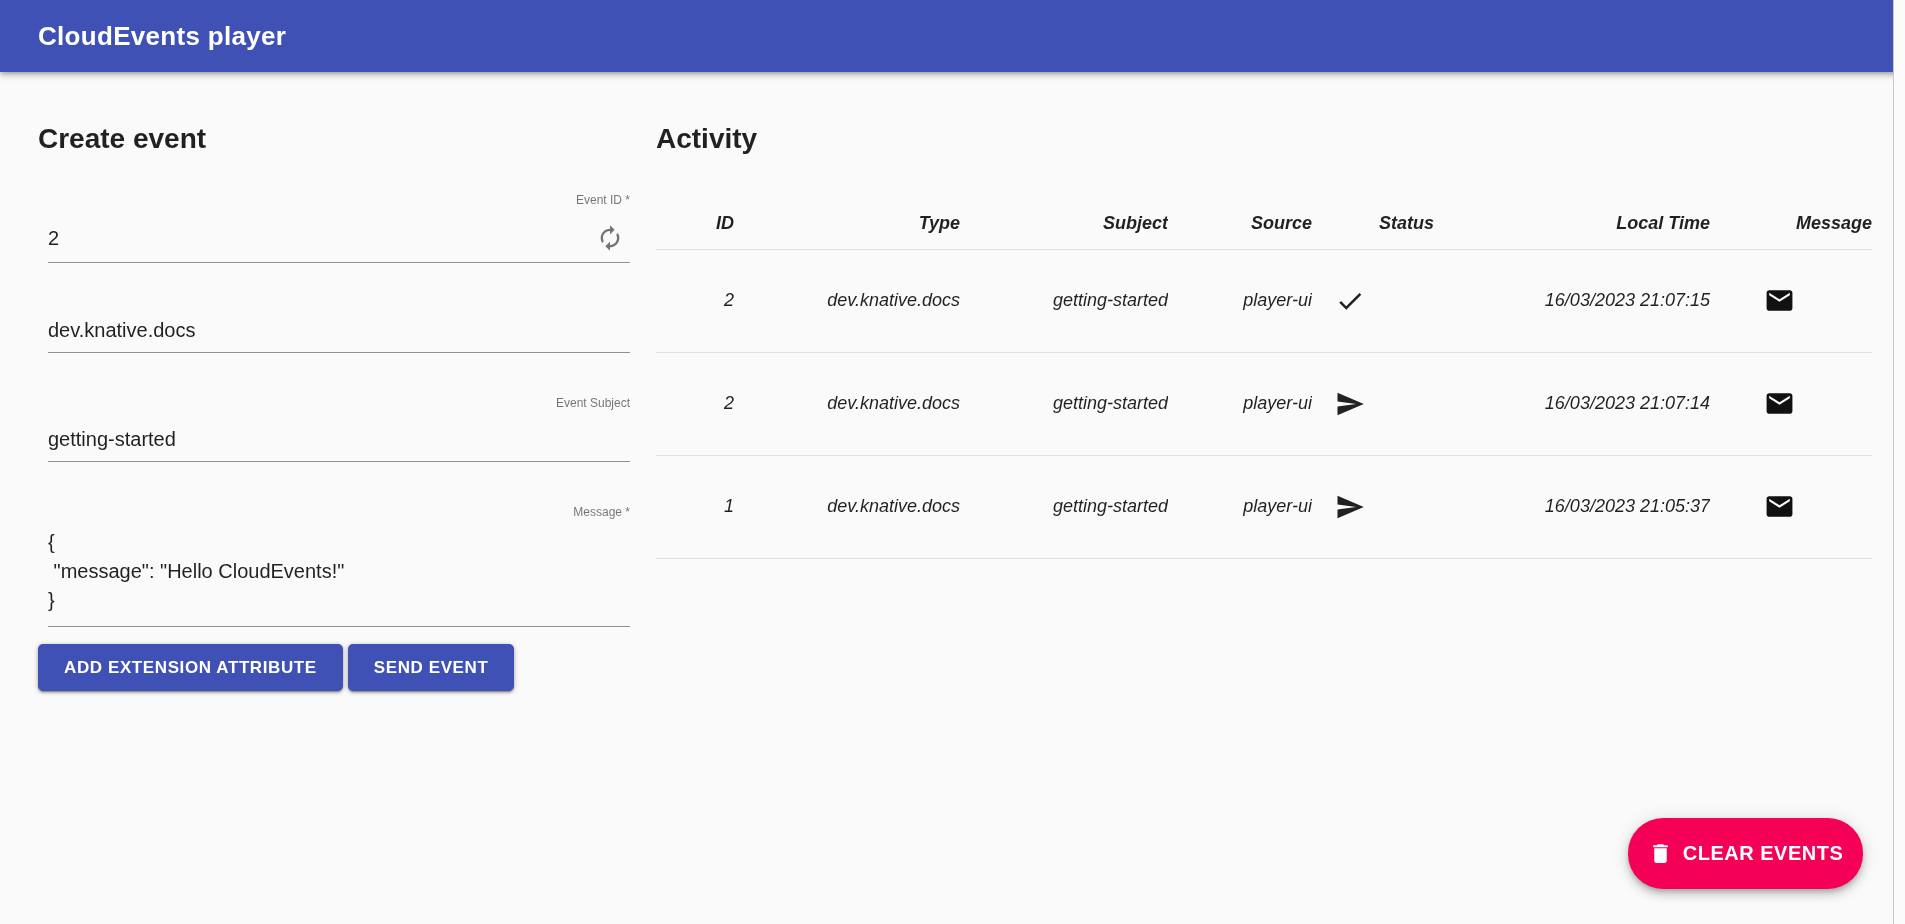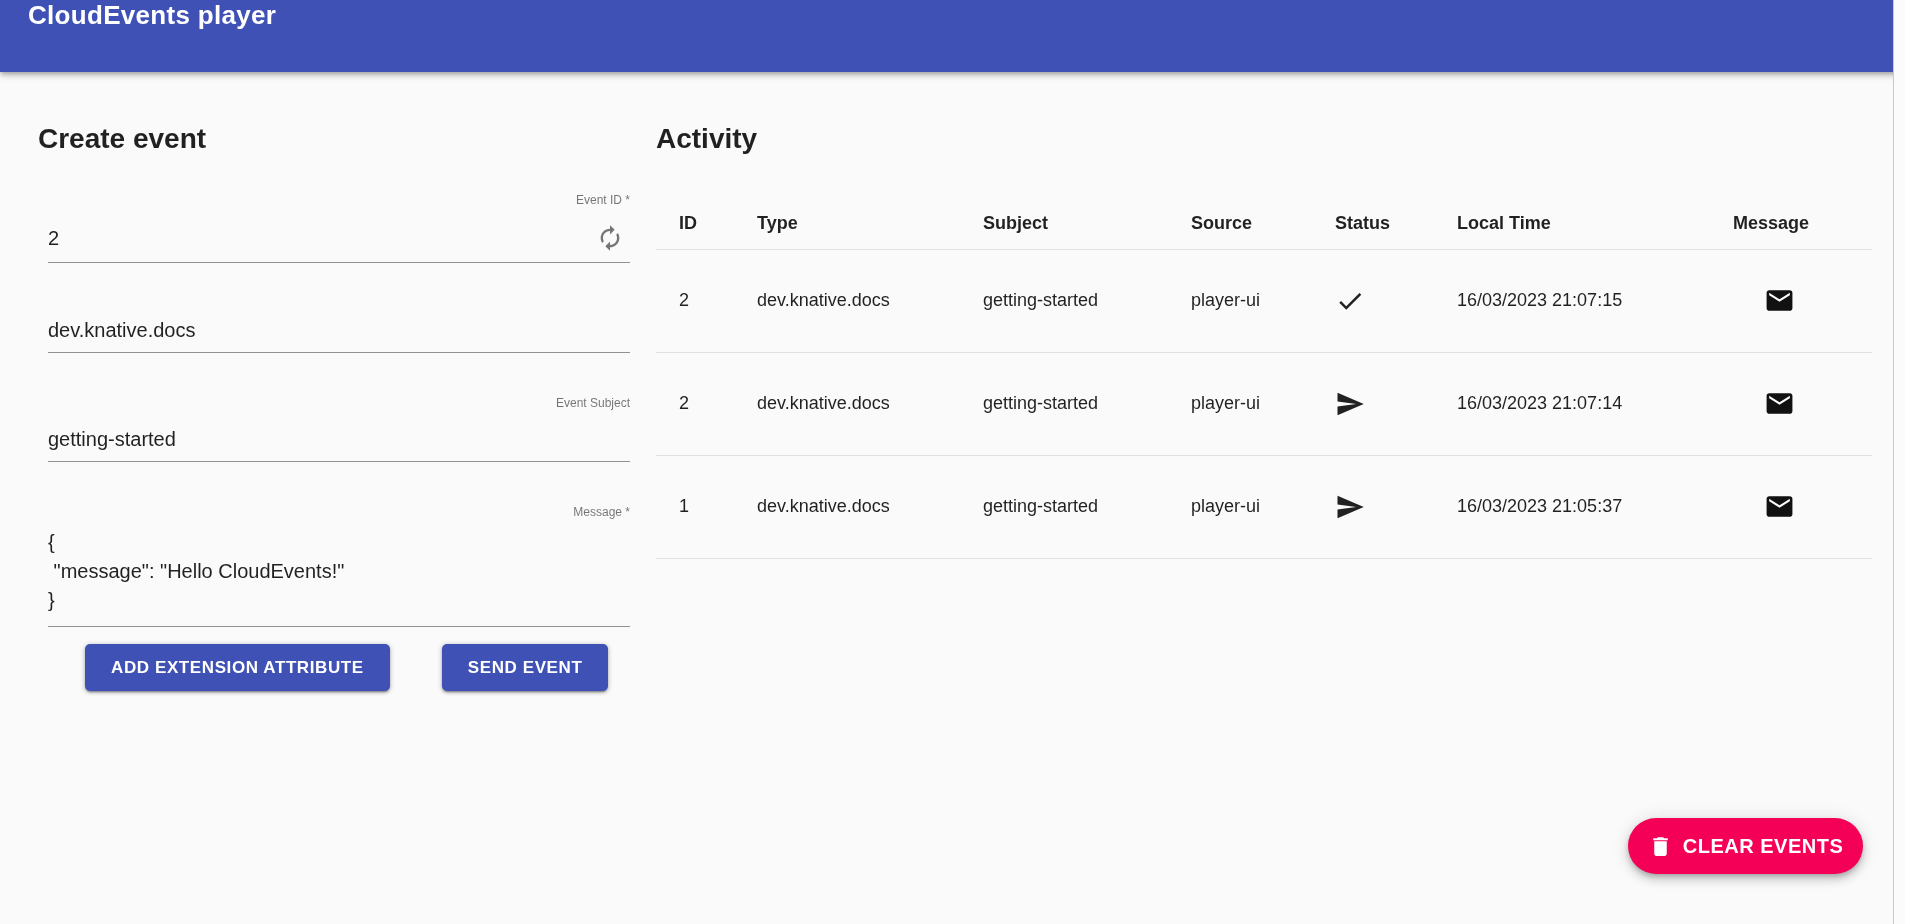--- a/index.html
+++ b/index.html
@@ -11,22 +11,22 @@
     overflow: hidden;
     position: relative;
   }
 
   
   .appbar {
     height: 72px;
     background: #3f51b5;
     color: #fff;
     display: flex;
-    align-items: flex-start;
-    padding-left: 28px;
+    align-items: center;
+    padding-left: 38px;
     box-shadow: 0 2px 4px -1px rgba(0,0,0,0.2), 0 4px 5px 0 rgba(0,0,0,0.14), 0 1px 10px 0 rgba(0,0,0,0.12);
     position: relative;
     z-index: 2;
   }
   .appbar h1 {
     font-size: 26px;
     font-weight: 700;
     letter-spacing: 0.3px;
   }
 
@@ -105,53 +105,53 @@
     border: none;
     border-radius: 5px;
     font-family: "Liberation Sans", sans-serif;
     font-size: 17px;
     font-weight: 700;
     letter-spacing: 0.6px;
     padding: 0 26px;
     cursor: pointer;
     box-shadow: 0 3px 1px -2px rgba(0,0,0,0.2), 0 2px 2px 0 rgba(0,0,0,0.14), 0 1px 5px 0 rgba(0,0,0,0.3);
     white-space: nowrap;
-    margin-left: 47px;
   }
 
   
   .activity { margin-left: 26px; width: 1216px; }
   .activity table {
     width: 1216px;
     margin-top: 43px;
     border-collapse: collapse;
     table-layout: fixed;
   }
   .activity th, .activity td {
-    text-align: left;
+    text-align: right;
     padding: 0 0 0 23px;
     border-bottom: 1px solid #e0e0e0;
     font-size: 18px;
     color: rgba(0,0,0,0.87);
     vertical-align: middle;
     overflow: hidden;
     white-space: nowrap;
+    font-style: italic;
   }
   .activity th { height: 51px; font-weight: 700; }
   .activity td { height: 103px; font-weight: 400; }
   .status-icon { width: 30px; height: 30px; color: rgba(0,0,0,0.87); display: block; }
   .email-icon  { width: 31px; height: 31px; color: #111; display: block; margin-left: 31px; }
 
   
   .clear-fab {
     position: absolute;
     left: 1628px;
     top: 818px;
     width: 235px;
-    height: 56px;
+    height: 71px;
     border-radius: 35px;
     background: #f50057;
     color: #fff;
     border: none;
     display: flex;
     align-items: center;
     justify-content: center;
     gap: 10px;
     font-family: "Liberation Sans", sans-serif;
     font-size: 20px;

